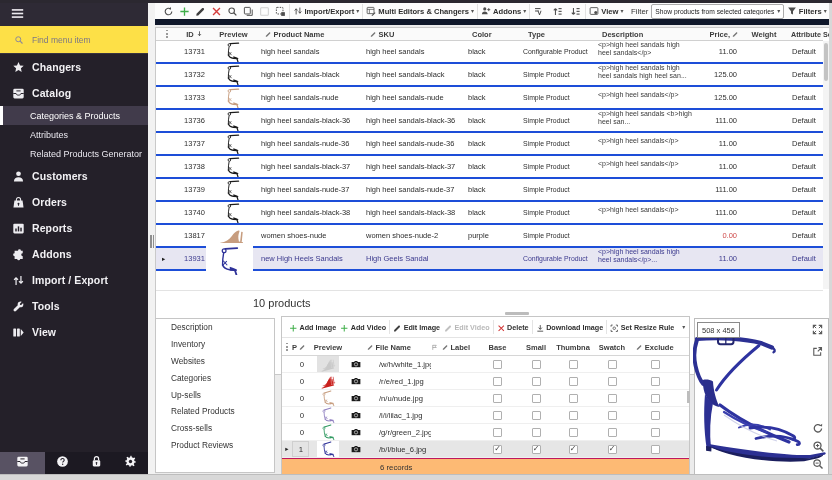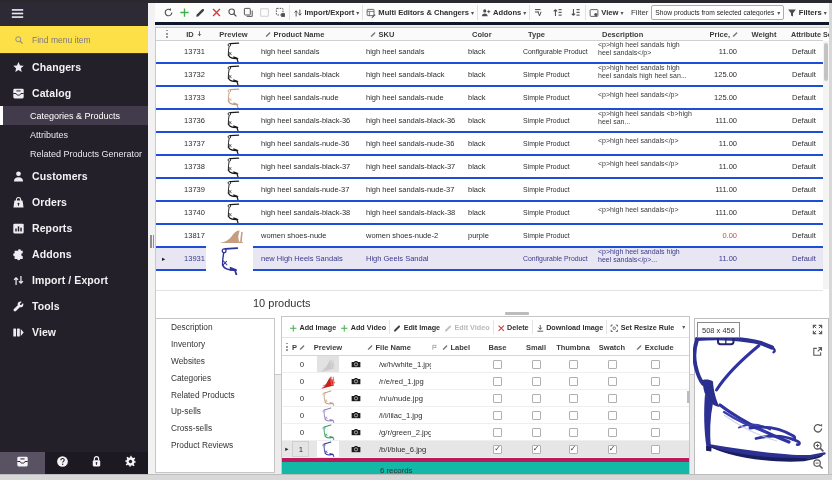--- a/index.html
+++ b/index.html
@@ -31,21 +31,21 @@
 #sb-bottom { left:0; top:449px; width:148px; height:22px; background:#1c1922; display:flex; align-items:stretch; }
 #sb-bottom .bcell { flex:1; display:flex; align-items:center; justify-content:center; color:#f4f3f6; }
 #sb-bottom .bcell--active { background:#585263; flex:0 0 45px; }
 
 
 #splitter { left:148px; top:3px; width:7px; height:471px; background:#f2f2f2; z-index:25; }
 #splitter .grip { position:absolute; left:2px; top:232px; width:1.5px; height:13px; background:#8f8f8f; }
 #splitter .grip + .grip { left:4.5px; }
 
 
-#toolbar { left:155px; top:3px; width:677px; height:22px; background:#fcfcfc; border-bottom:3px solid #0f172a;
+#toolbar { left:155px; top:3px; width:677px; height:22px; background:#fcfcfc; border-bottom:6px solid #0f172a;
 display:flex; align-items:center; z-index:20; overflow:hidden; padding-left:5px; }
 .tb-btn { display:flex; align-items:center; justify-content:center; width:16px; height:18px; color:#4d4d4d; flex:0 0 auto; }
 .tb-btn svg { width:11px; height:11px; }
 .tb-sep { width:1px; height:15px; background:#e1e1e1; margin:0 0.5px; flex:0 0 auto; }
 .tb-dd { display:flex; align-items:center; gap:2px; padding:0 2.5px; height:18px; color:#333; flex:0 0 auto; }
 .tb-dd .lbl { font-size:7.6px; font-weight:600; color:#2f2f2f; white-space:nowrap; }
 .tb-dd svg { width:10px; height:10px; color:#4d4d4d; }
 .tb-btn--wide { width:18px; }
 .caret { font-size:6px; color:#555; line-height:1; }
 .tb-green { color:#3fae49; }
@@ -134,21 +134,21 @@
 .mg-row .m-file { gap:18px; padding-left:4px; }
 .m-file-text { font-size:7.6px; color:#2e2e2e; }
 .cam { color:#1a1a1a; display:flex; align-items:center; }
 .mg-row--selected { background:#e6e6e6; }
 .mg-thumb { display:flex; align-items:center; justify-content:center; width:22px; height:16px; background:#fff; }
 .mg-thumb svg { transform:rotate(-14deg); }
 .mg-thumb--white { background:#e2e2e2; }
 .m-cb { justify-content:center; }
 .checkbox { width:9px; height:9px; border:1px solid #b0b0b0; background:#fff; border-radius:1px;
 display:flex; align-items:center; justify-content:center; font-size:8px; line-height:1; color:#3d3d3d; }
-#media-status { position:absolute; left:0; top:141px; width:407px; height:16px; border-top:4px solid #be185d; background:#14b8a6; }
+#media-status { position:absolute; left:0; top:141px; width:407px; height:16px; border-top:1px solid #be185d; background:#fdba74; }
 #media-status .txt { position:absolute; left:98px; top:4px; font-size:7.8px; color:#333; }
 #media-vgrip { position:absolute; right:-1px; top:74px; width:3px; height:12px; background:#bdbdbd; }
 
 
 #preview { left:694px; top:318px; width:135px; height:158px; background:#fff; border:1px solid #bdbdbd; z-index:10; }
 #size-badge { position:absolute; left:2px; top:3px; height:16px; padding:0 4px; border:1px solid #8a8a8a; background:#fff;
 font-size:7.5px; color:#333; display:flex; align-items:center; z-index:6; }
 .pv-icon { position:absolute; color:#5a5a5a; z-index:6; }
 .pv-icon svg { display:block; }
 #pv-fullscreen { right:5px; top:5px; }
@@ -858,24 +858,24 @@
 <div class="tab">
 <span>Inventory</span>
 </div>
 <div class="tab">
 <span>Websites</span>
 </div>
 <div class="tab">
 <span>Categories</span>
 </div>
 <div class="tab">
+<span>Up-sells</span>
+</div>
+<div class="tab">
 <span>Related Products</span>
-</div>
-<div class="tab">
-<span>Up-sells</span>
 </div>
 <div class="tab">
 <span>Cross-sells</span>
 </div>
 <div class="tab">
 <span>Product Reviews</span>
 </div>
 </nav>
 
 <section class="abs" id="media">

